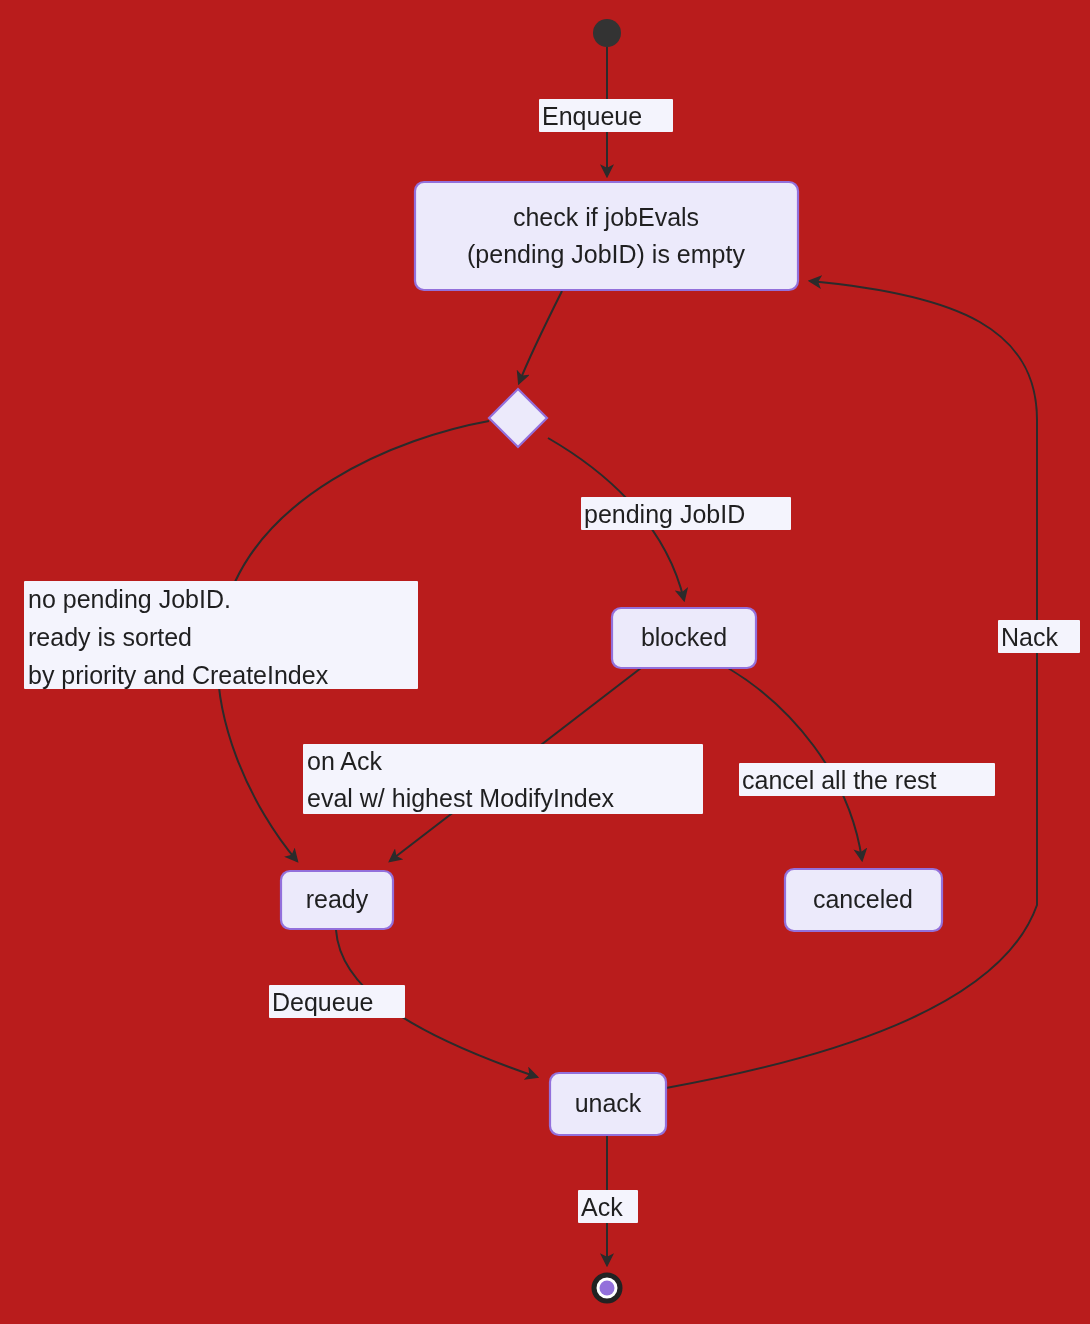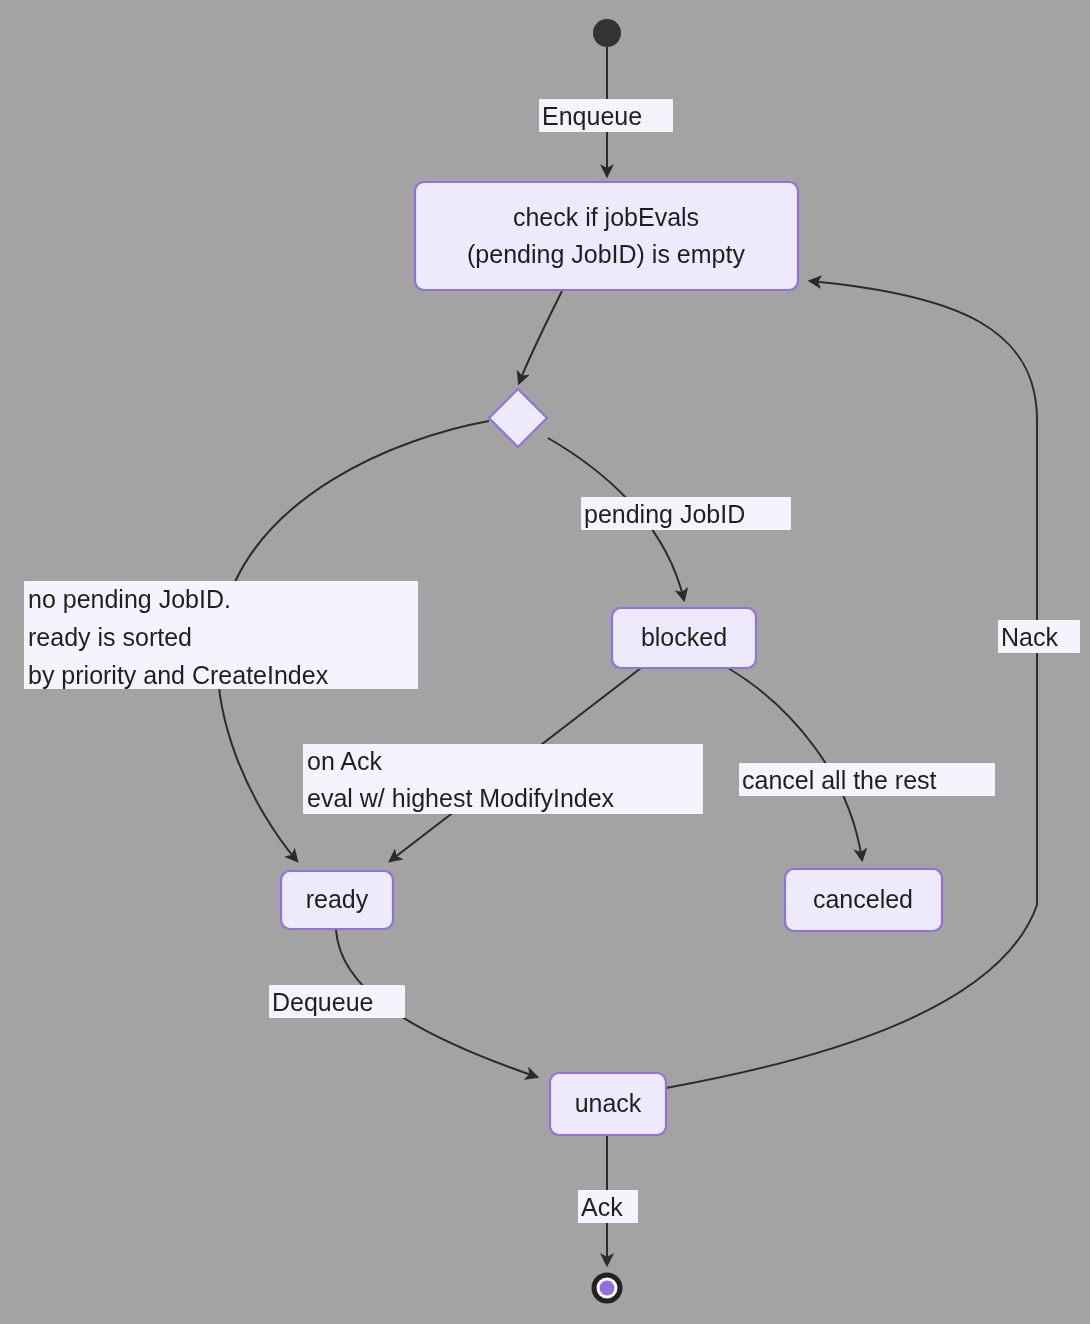--- a/index.html
+++ b/index.html
@@ -10,21 +10,21 @@
   body {
     width: 1090px;
     height: 1324px;
     font-family: "Liberation Sans", sans-serif;
     overflow: hidden;
   }
   #diagram-root {
     position: relative;
     width: 1090px;
     height: 1324px;
-    background: #a3a3a3;
+    background: #b91c1c;
   }
   svg#state-diagram {
     display: block;
     width: 1090px;
     height: 1324px;
   }
   .node-box {
     fill: #ECEAFB;
     stroke: #9370DB;
     stroke-width: 2.2;

